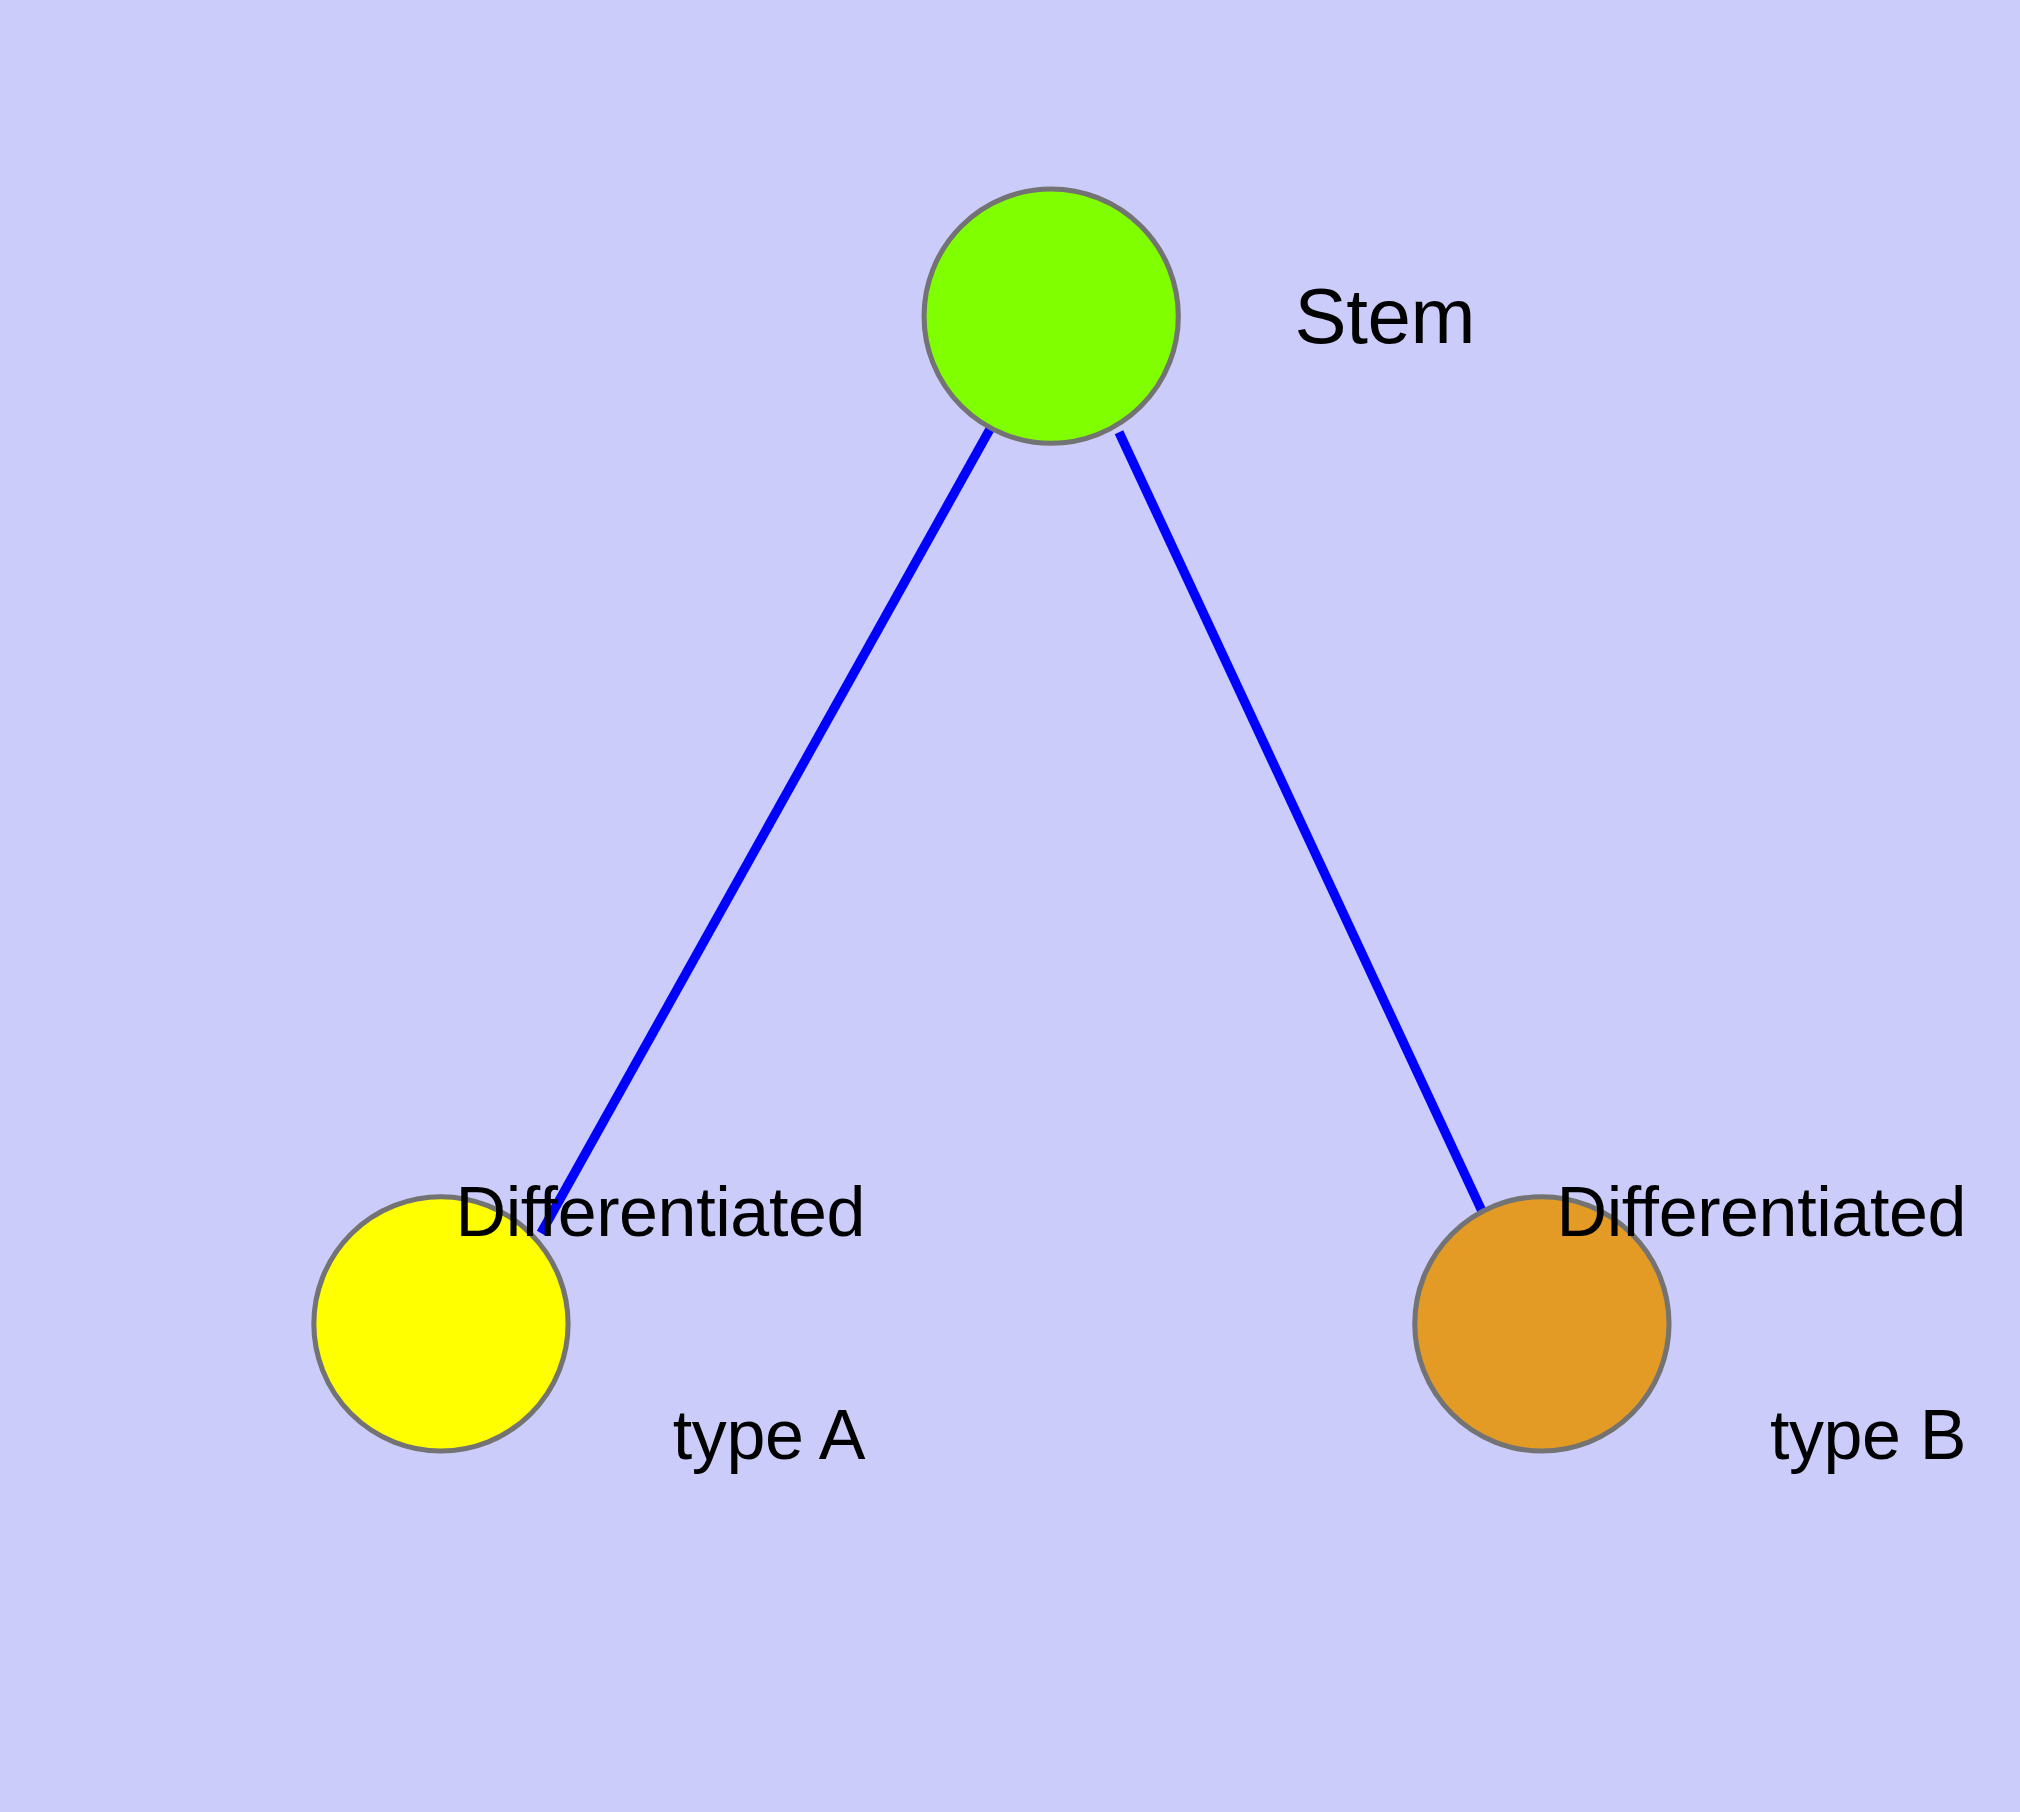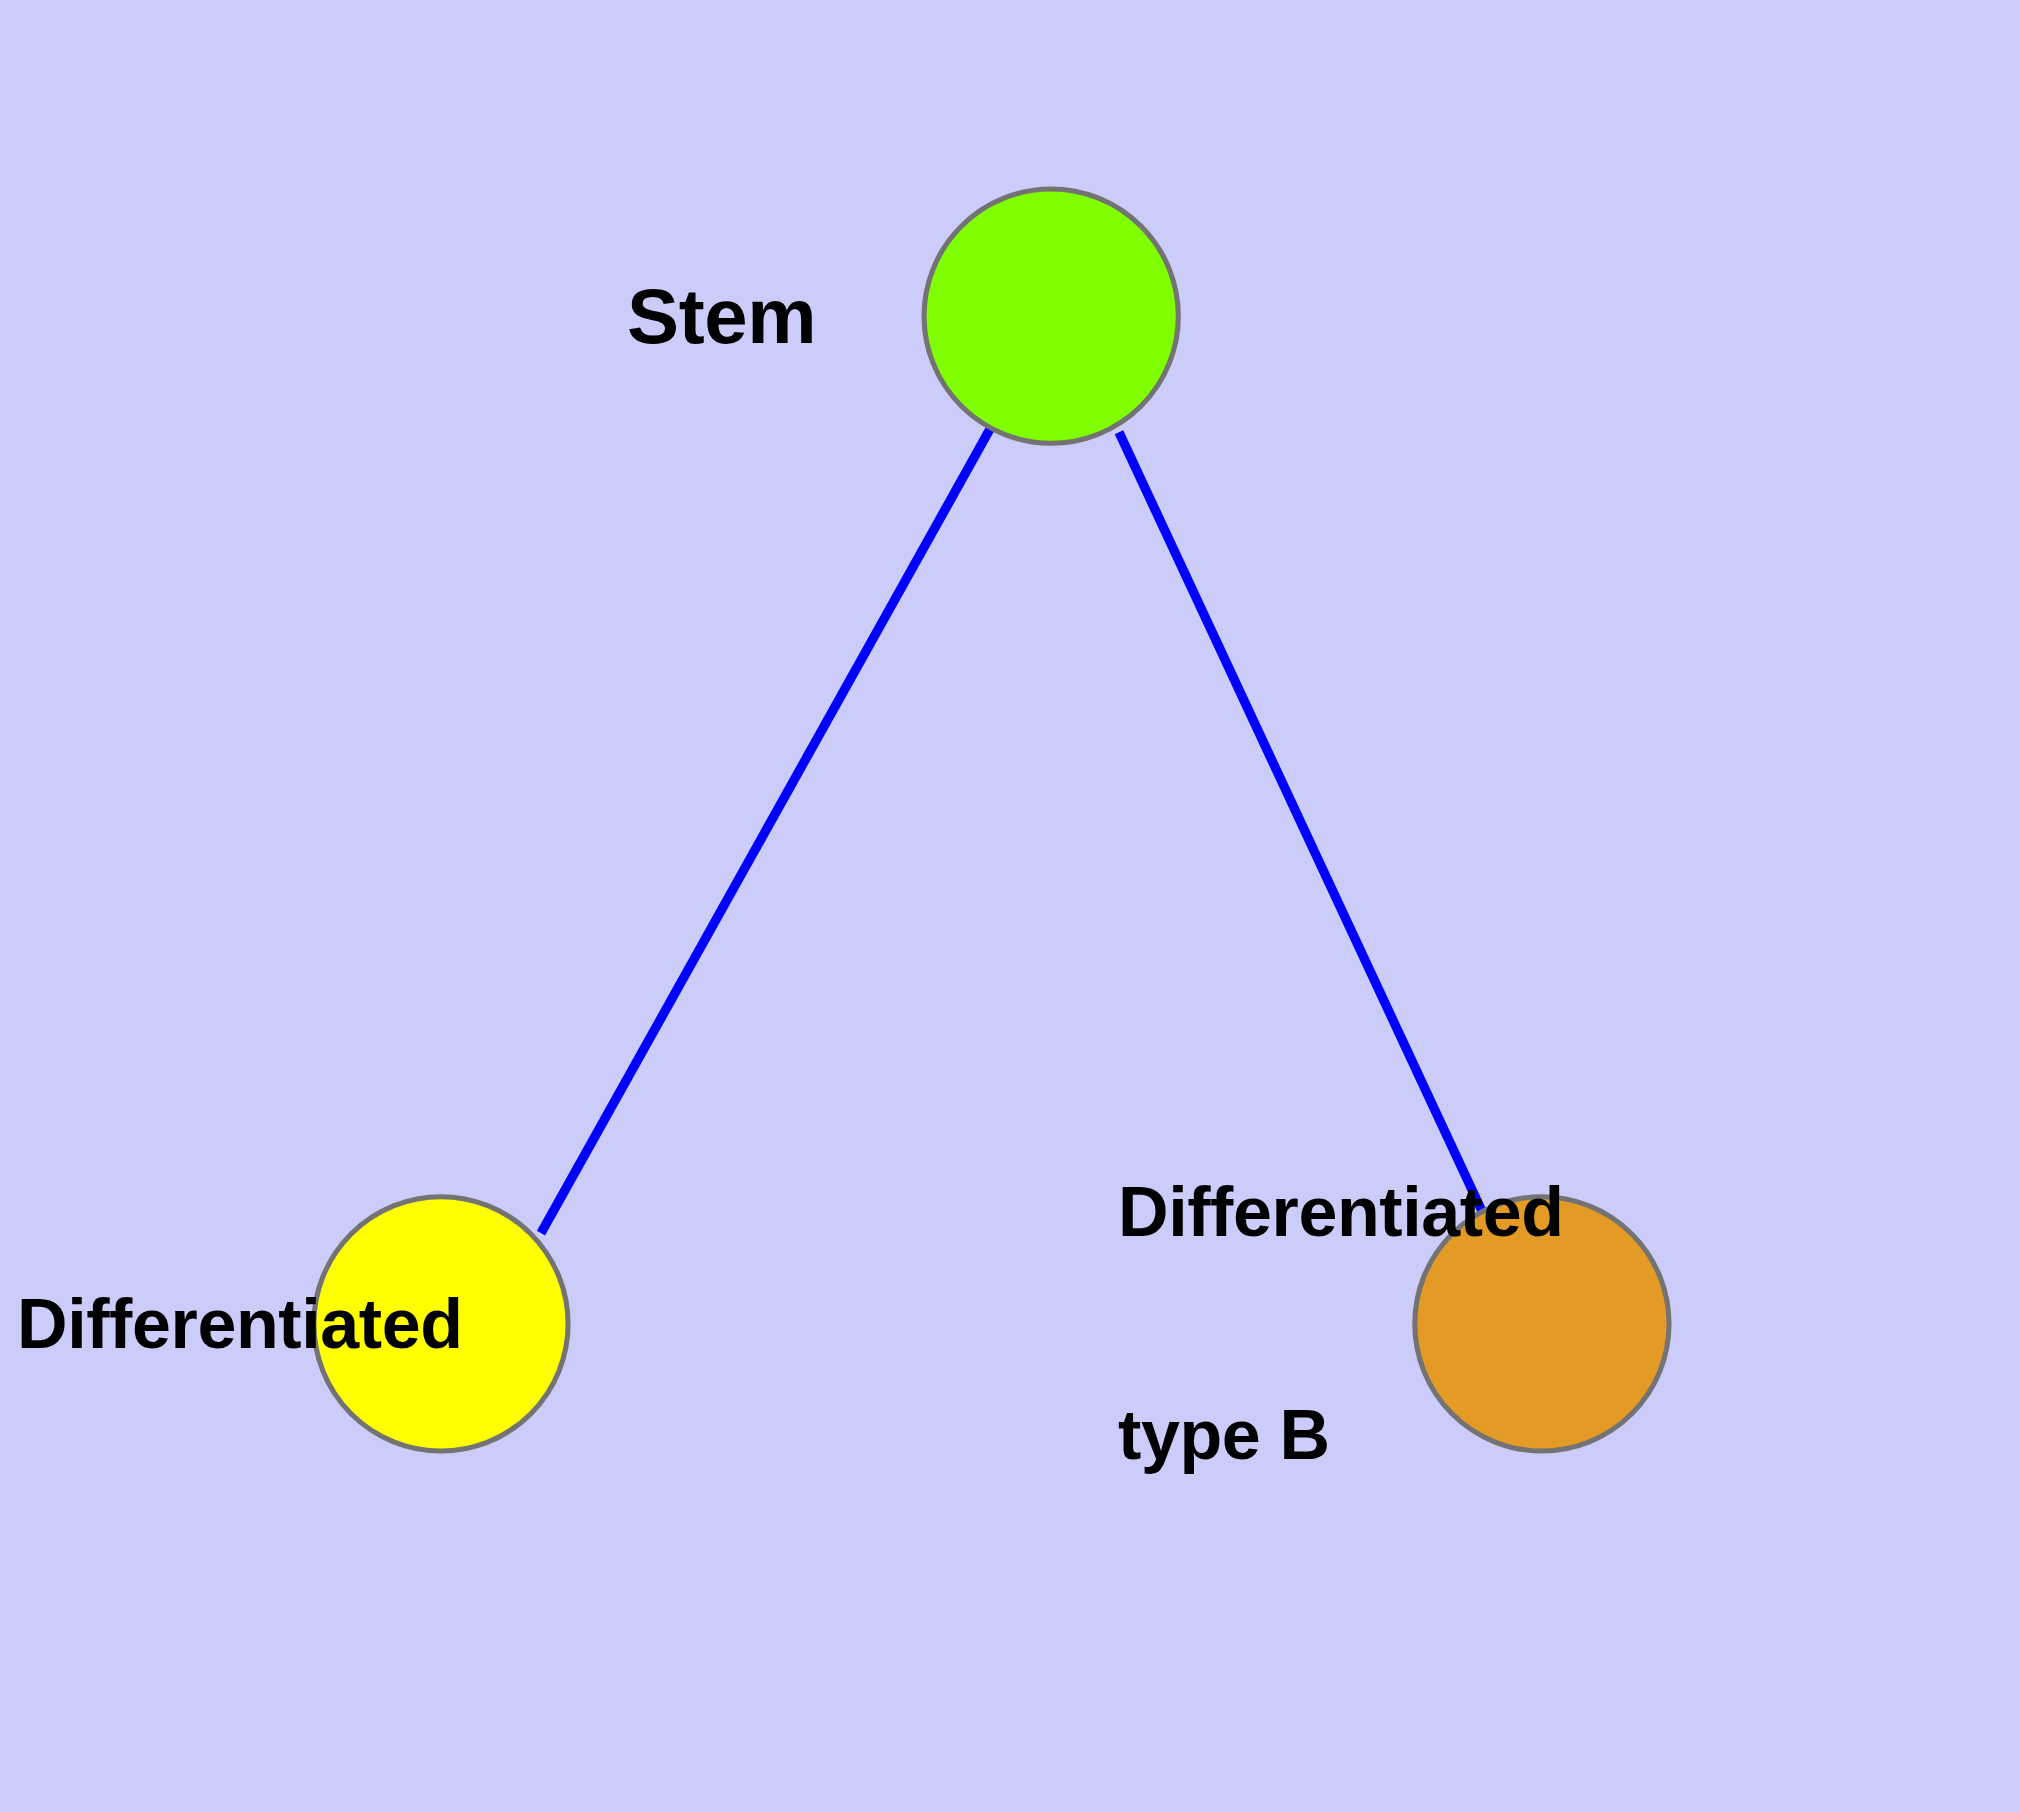--- a/index.html
+++ b/index.html
@@ -22,22 +22,22 @@
   }
   #graph-svg {
     position: absolute;
     left: 0; top: 0;
     width: 2021px;
     height: 1812px;
   }
   .node-label {
     position: absolute;
     color: #000000;
-    font-weight: bold;
-    text-align: left;
+    font-weight: normal;
+    text-align: right;
     line-height: 1.06;
     white-space: pre;
     letter-spacing: -0.4px;
     pointer-events: none;
   }
   #label-stem {
     font-size: 78px;
   }
   #label-diff-a, #label-diff-b {
     font-size: 70px;
@@ -59,20 +59,21 @@
       <circle id="node-stem" cx="1240" cy="373" r="150" fill="#7fff00" stroke="#737373" stroke-width="6"></circle>
       <circle id="node-diff-a" cx="520" cy="1562" r="150" fill="#ffff00" stroke="#737373" stroke-width="6"></circle>
       <circle id="node-diff-b" cx="1819" cy="1562" r="150" fill="#e49b26" stroke="#737373" stroke-width="6"></circle>
     </g>
   </svg>
 
   <div class="node-label" id="label-stem" style="width: 848px; left: 627px; top: 316px; transform: translateY(-50%); color: rgb(0, 0, 0);">Stem</div>
 
   <div class="node-label" id="label-diff-a" style="width: 848px; left: 17px; top: 1324px; transform: translateY(-50%); color: rgb(0, 0, 0);">
     <div>Differentiated</div>
+    <div>type A</div>
   </div>
 
   <div class="node-label" id="label-diff-b" style="width: 848px; left: 1118px; top: 1324px; transform: translateY(-50%); color: rgb(0, 0, 0);">
     <div>Differentiated</div>
     <div>type B</div>
   </div>
 
 </div>
 
 

